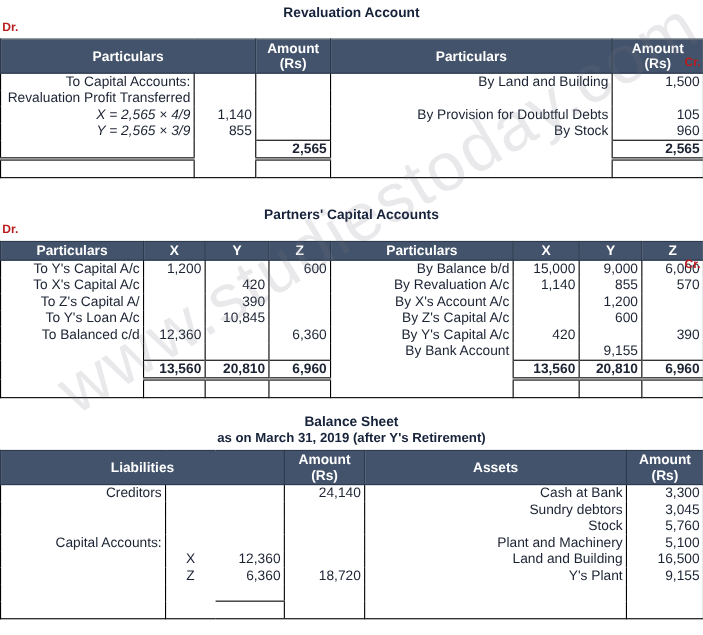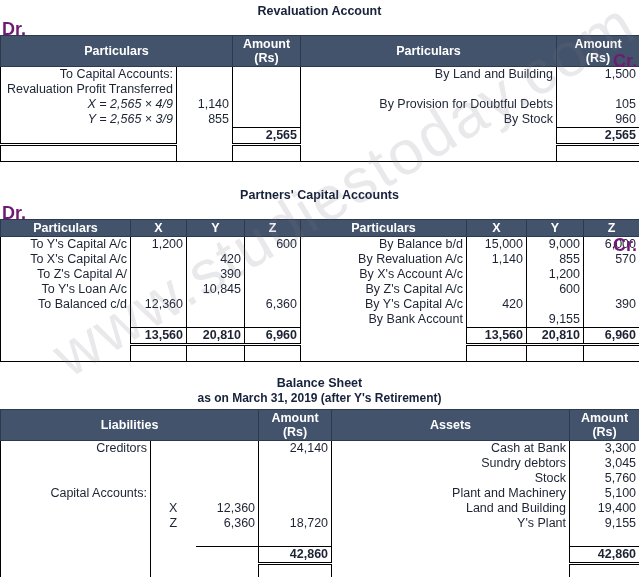--- a/index.html
+++ b/index.html
@@ -56,23 +56,23 @@
   .sec-subtitle {
     text-align: center;
     font-size: 12px;
     font-weight: bold;
     color: #16213a;
     line-height: 14px;
   }
   .drcr {
     position: relative;
     height: 16px;
-    font-size: 18px;
+    font-size: 11px;
     font-weight: bold;
-    color: #701a75;
+    color: #b91c1c;
   }
   .drcr .dr { position: absolute; left: 2px; top: 0; }
   .drcr .cr { position: absolute; right: 2px; top: 12px; margin-top: 20px; }
 
   
   table.acct {
     border-collapse: collapse;
     table-layout: fixed;
     width: 639px;
     font-size: 12.5px;
@@ -382,46 +382,38 @@
           <td class="cell-r"></td>
           <td class="cell-l">Plant and Machinery</td>
           <td class="cell-r">5,100</td>
         </tr>
         <tr>
           <td class="cell-l"></td>
           <td class="cell-c noside">X</td>
           <td class="cell-r noside">12,360</td>
           <td class="cell-r"></td>
           <td class="cell-l">Land and Building</td>
-          <td class="cell-r">19,400</td>
+          <td class="cell-r">16,500</td>
         </tr>
         <tr>
           <td class="cell-l"></td>
           <td class="cell-c noside">Z</td>
           <td class="cell-r noside">6,360</td>
           <td class="cell-r">18,720</td>
           <td class="cell-l">Y's Plant</td>
           <td class="cell-r">9,155</td>
         </tr>
         <tr class="blankrow">
           <td class="cell-l"></td>
           <td class="cell-c noside"></td>
           <td class="cell-r noside botline"></td>
           <td class="cell-r"></td>
           <td class="cell-l"></td>
           <td class="cell-r"></td>
         </tr>
-        <tr class="totalrow">
-          <td style="border-top:none;border-bottom:none"></td>
-          <td class="noside" style="border-top:none;border-bottom:none"></td>
-          <td class="noside" style="border-top:none;border-bottom:none"></td>
-          <td class="cell-r bold">42,860</td>
-          <td style="border-top:none;border-bottom:none"></td>
-          <td class="cell-r bold">42,860</td>
-        </tr>
         <tr class="tailrow">
           <td></td>
           <td class="noside"></td>
           <td class="noside"></td>
           <td></td>
           <td></td>
           <td></td>
         </tr>
       </tbody>
     </table>

